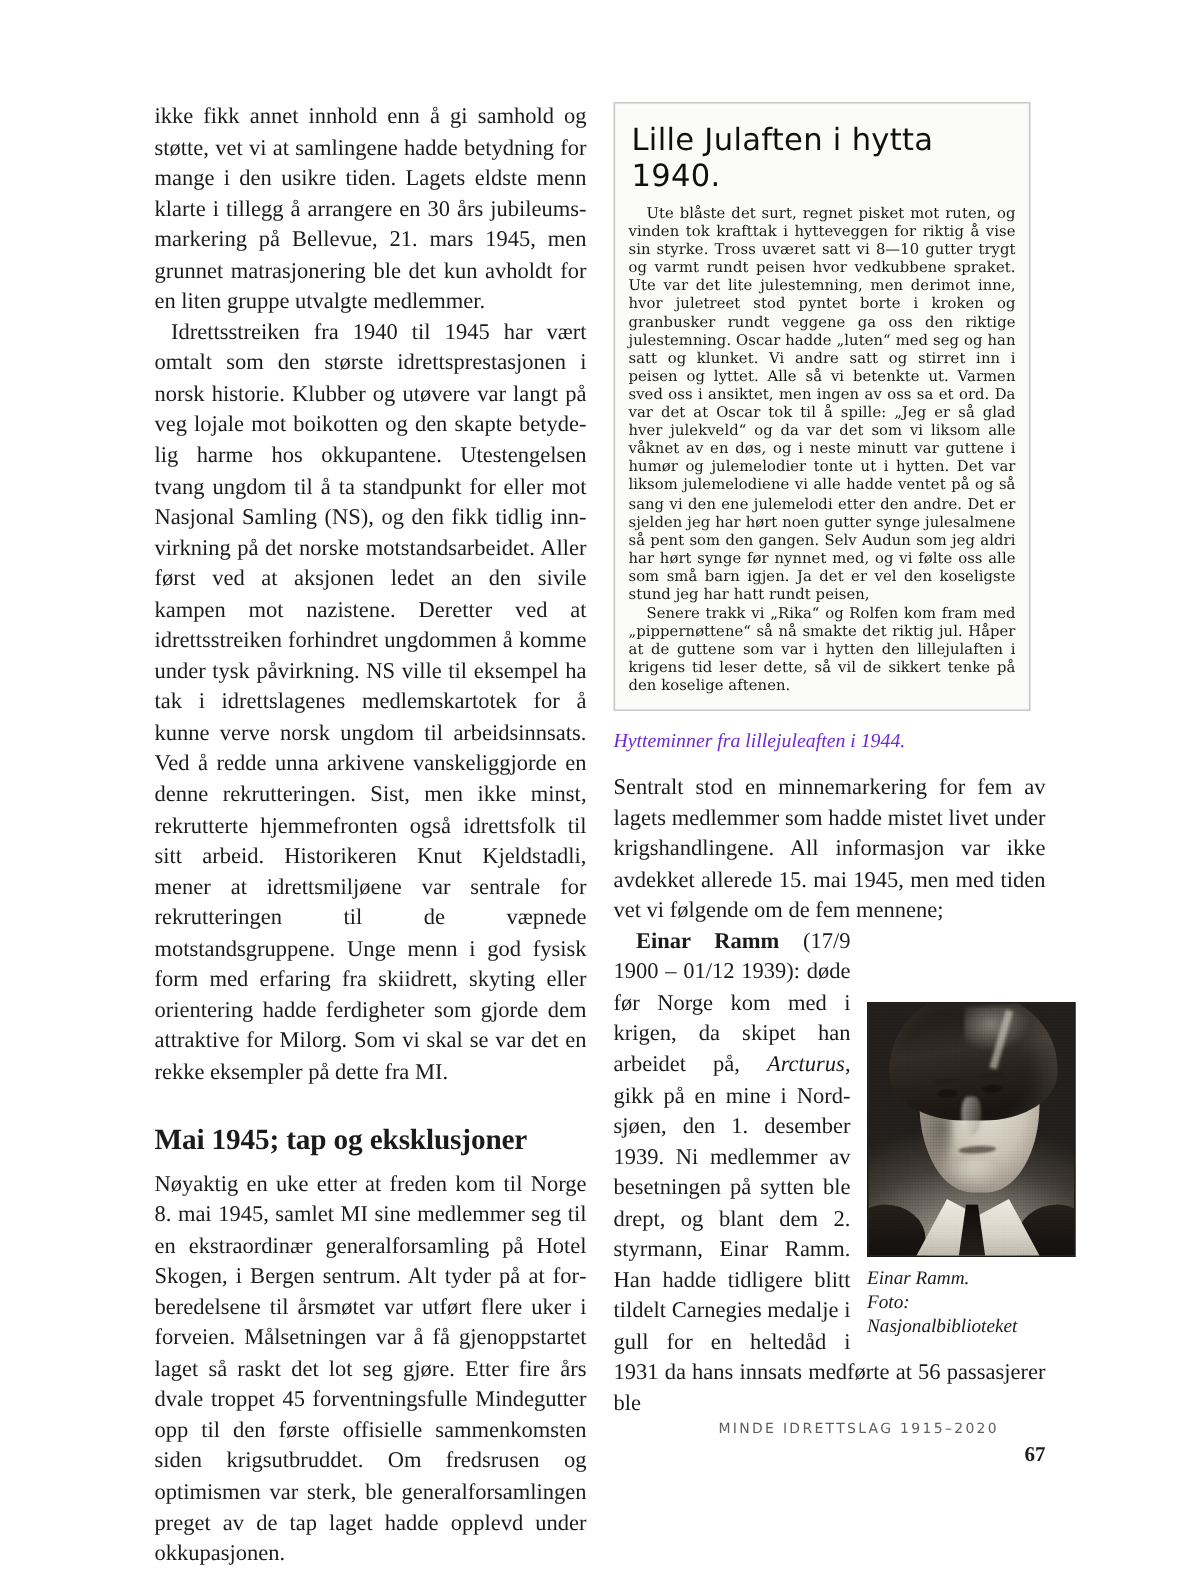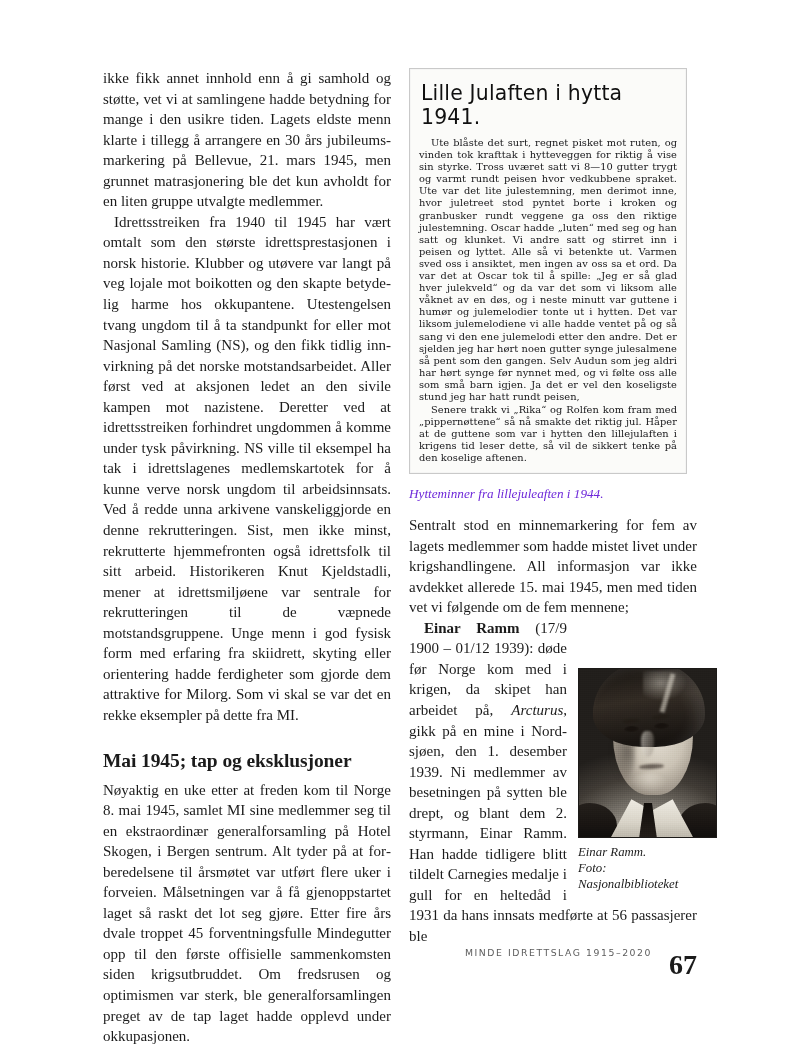--- a/index.html
+++ b/index.html
@@ -246,26 +246,26 @@
     justify-content: flex-end;
     gap: 17px;
   }
   .footer-label {
     font-family: "DejaVu Sans", "Liberation Sans", sans-serif;
     font-size: 9.3px;
     letter-spacing: 1.55px;
     color: #5d5d5d;
   }
   .footer-page {
-    font-size: 28px;
+    font-size: 14px;
     font-weight: bold;
     color: #1b1b1b;
     line-height: 1;
     position: relative;
-    top: 4px;
+    top: 17px;
   }
 
   .clearfix::after { content: ""; display: table; clear: both; }
 </style>
 </head>
 <body>
 
 <div class="page">
 
   <div class="col col-left">
@@ -276,21 +276,21 @@
 
     <h2 class="section-head">Mai 1945; tap og eksklusjoner</h2>
 
     <p class="body-text no-indent">Nøyaktig en uke etter at freden kom til Norge 8. mai 1945, samlet MI sine medlemmer seg til en ekstraordinær generalforsamling på Hotel Skogen, i Bergen sentrum. Alt tyder på at for­beredelsene til årsmøtet var utført flere uker i forveien. Målsetningen var å få gjenoppstartet laget så raskt det lot seg gjøre. Etter fire års dvale troppet 45 forventningsfulle Mindegutter opp til den første offisielle sammenkomsten siden krigsutbruddet. Om fredsrusen og optimismen var sterk, ble generalforsamlingen preget av de tap laget hadde opplevd under okkupasjonen.</p>
   </div>
 
   <div class="col col-right">
 
     <figure style="margin:0;">
       <div class="clipping">
-        <div class="clip-title">Lille Julaften i hytta 1941.</div>
+        <div class="clip-title">Lille Julaften i hytta 1940.</div>
         <p class="clip-body">Ute blåste det surt, regnet pisket mot ruten, og vinden tok krafttak i hytteveggen for riktig å vise sin styrke. Tross uværet satt vi 8—10 gutter trygt og varmt rundt peisen hvor ved­kubbene spraket. Ute var det lite julestemning, men derimot inne, hvor juletreet stod pyntet borte i kroken og granbusker rundt veggene ga oss den riktige julestemning. Oscar hadde „luten“ med seg og han satt og klunket. Vi andre satt og stirret inn i peisen og lyttet. Alle så vi be­tenkte ut. Varmen sved oss i ansiktet, men ingen av oss sa et ord. Da var det at Oscar tok til å spille: „Jeg er så glad hver julekveld“ og da var det som vi liksom alle våknet av en døs, og i neste minutt var guttene i humør og julemelodier tonte ut i hytten. Det var liksom julemelodiene vi alle hadde ventet på og så sang vi den ene julemelodi etter den andre. Det er sjelden jeg har hørt noen gutter synge julesalmene så pent som den gangen. Selv Audun som jeg aldri har hørt synge før nynnet med, og vi følte oss alle som små barn igjen. Ja det er vel den koseligste stund jeg har hatt rundt peisen,</p>
         <p class="clip-body">Senere trakk vi „Rika“ og Rolfen kom fram med „pippernøttene“ så nå smakte det riktig jul. Håper at de guttene som var i hytten den lille­julaften i krigens tid leser dette, så vil de sik­kert tenke på den koselige aftenen.</p>
       </div>
       <figcaption class="caption">Hytteminner fra lillejuleaften  i 1944.</figcaption>
     </figure>
 
     <p class="body-text no-indent" style="margin-top:13px;">Sentralt stod en minnemarkering for fem av lagets medlemmer som hadde mistet livet under krigshandlingene. All informasjon var ikke avdekket allerede 15. mai 1945, men med tiden vet vi følgende om de fem mennene;</p>
 
     <div class="clearfix">
 

